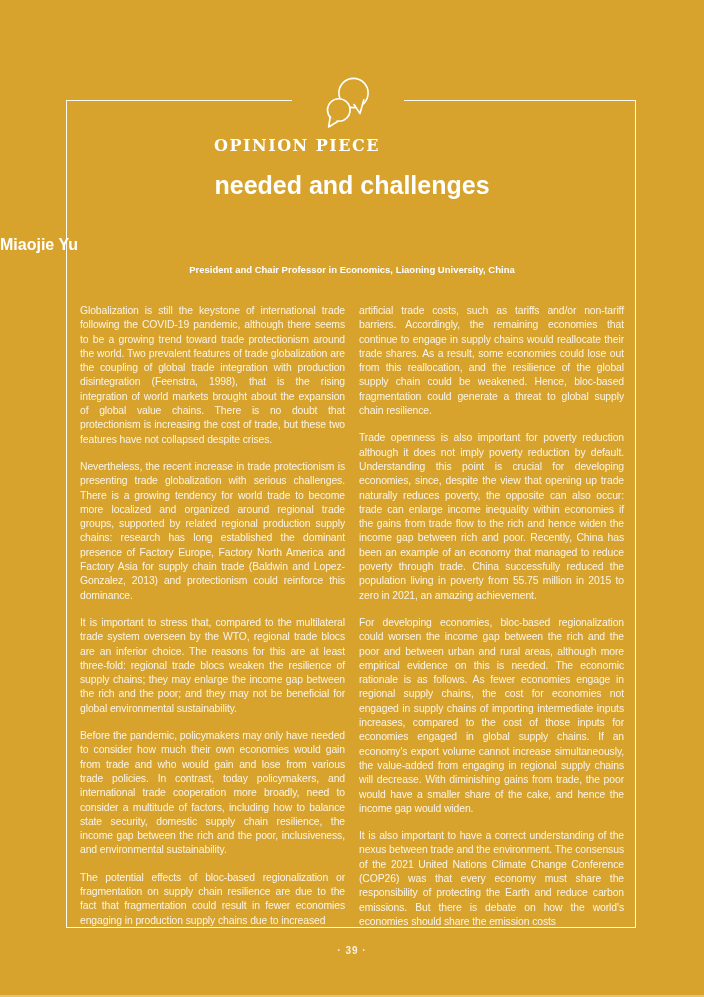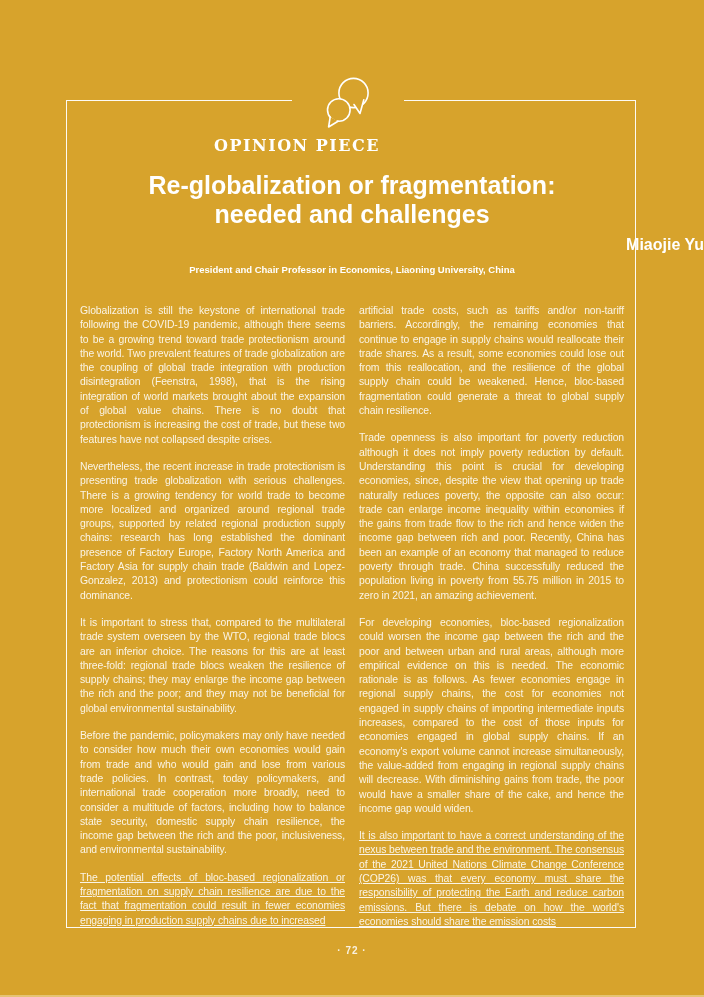--- a/index.html
+++ b/index.html
@@ -42,21 +42,21 @@
     left: 0; top: 171px; width: 704px;
     text-align: center;
     font-weight: bold;
     font-size: 25px;
     line-height: 29px;
     color: #FFFFFF;
   }
   .author {
     position: absolute;
     left: 0; top: 236px; width: 704px;
-    text-align: right;
+    text-align: left;
     font-weight: bold;
     font-size: 16px;
     color: #FFFFFF;
   }
   .affiliation {
     position: absolute;
     left: 0; top: 264px; width: 704px;
     text-align: center;
     font-weight: bold;
     font-size: 9.5px;
@@ -71,21 +71,21 @@
   }
   .col {
     width: 265px;
     font-size: 10.4px;
     line-height: 14.3px;
     letter-spacing: -0.1px;
     text-align: justify;
     color: rgba(255,255,255,0.88);
   }
   .col p { margin: 12px 0 13px 0; }
-  .col p:last-child { margin-bottom: 0; text-decoration: underline; }
+  .col p:last-child { margin-bottom: 0; }
   .page-number {
     position: absolute;
     left: 0; top: 945px; width: 704px;
     text-align: center;
     font-weight: bold;
     font-size: 10px;
     letter-spacing: 1px;
     color: rgba(255,255,255,0.85);
   }
   .bottom-edge {
@@ -105,21 +105,20 @@
     <circle cx="29.5" cy="21" r="14.6"></circle>
     <path d="M 30 32.5 L 36 41.5 L 39.8 27.8" fill="#D7A32C"></path>
     <circle cx="14.8" cy="38" r="11.3" fill="#D7A32C"></circle>
     <path d="M 6.2 45 L 4.6 55 L 14 49.2" fill="#D7A32C"></path>
   </g>
 </svg>
 
 <div class="kicker">OPINION PIECE</div>
 
 <div class="title">
-  <div>Re-globalization or fragmentation:</div>
   <div>needed and challenges</div>
 </div>
 
 <div class="author">Miaojie Yu</div>
 <div class="affiliation">President and Chair Professor in Economics, Liaoning University, China</div>
 
 <div class="columns">
   <div class="col">
       <p>Globalization is still the keystone of international trade following the COVID-19 pandemic, although there seems to be a growing trend toward trade protectionism around the world. Two prevalent features of trade globalization are the coupling of global trade integration with production disintegration (Feenstra, 1998), that is the rising integration of world markets brought about the expansion of global value chains. There is no doubt that protectionism is increasing the cost of trade, but these two features have not collapsed despite crises.</p>
       <p>Nevertheless, the recent increase in trade protectionism is presenting trade globalization with serious challenges. There is a growing tendency for world trade to become more localized and organized around regional trade groups, supported by related regional production supply chains: research has long established the dominant presence of Factory Europe, Factory North America and Factory Asia for supply chain trade (Baldwin and Lopez-Gonzalez, 2013) and protectionism could reinforce this dominance.</p>
@@ -128,14 +127,14 @@
       <p>The potential effects of bloc-based regionalization or fragmentation on supply chain resilience are due to the fact that fragmentation could result in fewer economies engaging in production supply chains due to increased</p>
     </div>
   <div class="col">
       <p>artificial trade costs, such as tariffs and/or non-tariff barriers. Accordingly, the remaining economies that continue to engage in supply chains would reallocate their trade shares. As a result, some economies could lose out from this reallocation, and the resilience of the global supply chain could be weakened. Hence, bloc-based fragmentation could generate a threat to global supply chain resilience.</p>
       <p>Trade openness is also important for poverty reduction although it does not imply poverty reduction by default. Understanding this point is crucial for developing economies, since, despite the view that opening up trade naturally reduces poverty, the opposite can also occur: trade can enlarge income inequality within economies if the gains from trade flow to the rich and hence widen the income gap between rich and poor. Recently, China has been an example of an economy that managed to reduce poverty through trade. China successfully reduced the population living in poverty from 55.75 million in 2015 to zero in 2021, an amazing achievement.</p>
       <p>For developing economies, bloc-based regionalization could worsen the income gap between the rich and the poor and between urban and rural areas, although more empirical evidence on this is needed. The economic rationale is as follows. As fewer economies engage in regional supply chains, the cost for economies not engaged in supply chains of importing intermediate inputs increases, compared to the cost of those inputs for economies engaged in global supply chains. If an economy's export volume cannot increase simultaneously, the value-added from engaging in regional supply chains will decrease. With diminishing gains from trade, the poor would have a smaller share of the cake, and hence the income gap would widen.</p>
       <p>It is also important to have a correct understanding of the nexus between trade and the environment. The consensus of the 2021 United Nations Climate Change Conference (COP26) was that every economy must share the responsibility of protecting the Earth and reduce carbon emissions. But there is debate on how the world's economies should share the emission costs</p>
     </div>
 </div>
 
-<div class="page-number">· 72 ·</div>
+<div class="page-number">· 39 ·</div>
 <div class="bottom-edge"></div>
 
 </body></html>

